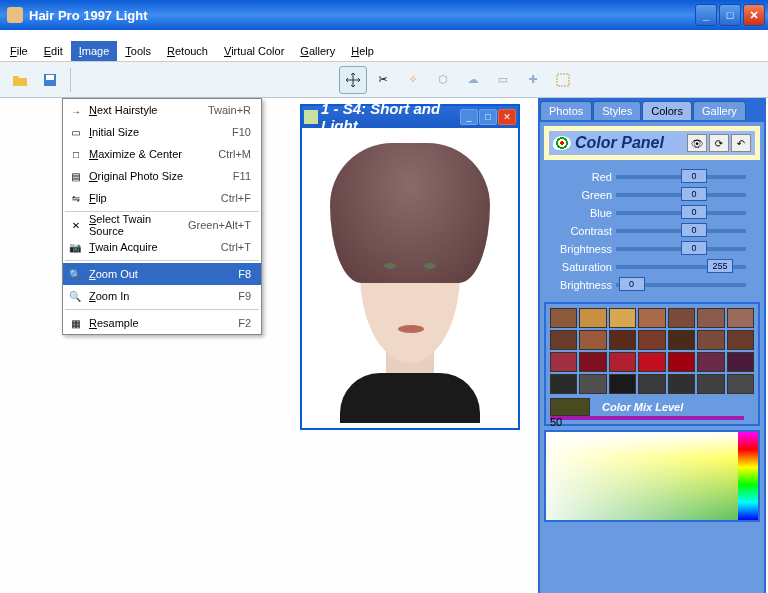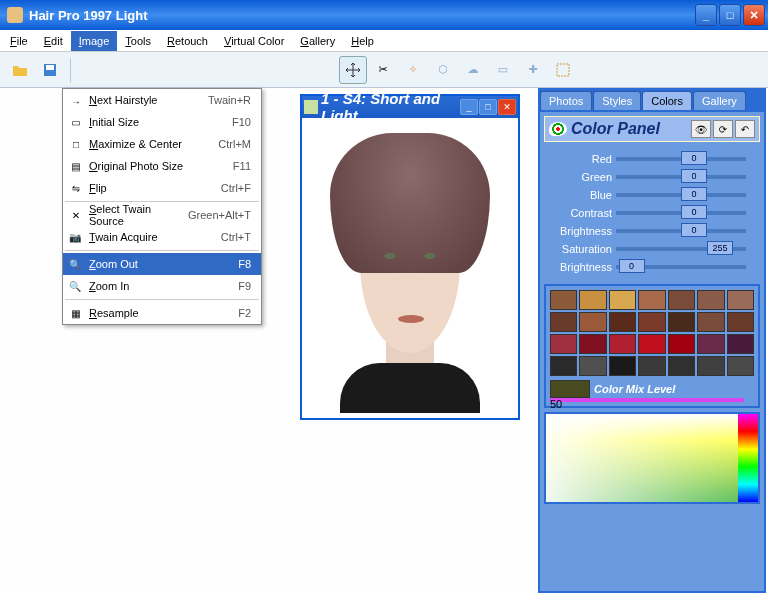--- a/index.html
+++ b/index.html
@@ -6,21 +6,21 @@
 body { width: 768px; height: 593px; background: #fff; overflow: hidden; }
 
 .titlebar { height: 30px; background: linear-gradient(to bottom, #0a5bd6, #3f8df0, #0a5bd6); display: flex; align-items: center; padding: 0 3px; color: #fff; }
 .titlebar .icon { width: 16px; height: 16px; margin: 0 4px; background: #e8c080; border-radius: 3px; }
 .titlebar .title { flex: 1; font-weight: bold; font-size: 13px; padding-left: 2px; }
 .win-btns { display: flex; gap: 2px; }
 .win-btn { width: 22px; height: 22px; border-radius: 3px; display: flex; align-items: center; justify-content: center; font-weight: bold; color: #fff; border: 1px solid #1a4aa8; }
 .win-min, .win-max { background: linear-gradient(#5a9ff0,#2a6bd0); }
 .win-close { background: linear-gradient(#f08060,#d03010); }
 
-.menubar { height: 22px; background: #fff; border-bottom: 1px solid #ccc; display: flex; align-items: center; padding-left: 2px; }
+.menubar { height: 32px; background: #fff; border-bottom: 1px solid #ccc; display: flex; align-items: flex-end; padding-left: 2px; }
 .menuitem { padding: 4px 8px; cursor: default; }
 .menuitem.active { background: #316ac5; color: #fff; }
 .menuitem u { text-decoration: underline; }
 
 .toolbar { height: 36px; background: #ecf3f9; border-bottom: 1px solid #b8c8d8; display: flex; align-items: center; padding: 0 6px; gap: 2px; }
 .toolbar .tbtn { width: 28px; height: 28px; display: flex; align-items: center; justify-content: center; border-radius: 3px; }
 .toolbar .sep { width: 1px; height: 24px; background: #b8c8d8; margin: 0 4px; }
 .tbtn.box { border: 1px solid #8aa; background: #e0eef8; }
 .toolbar-spacer { width: 260px; }
 
@@ -53,39 +53,39 @@
 .lips{position:absolute;top:192px;left:88px;width:26px;height:8px;background:#b86a5a;border-radius:50%;}
 
 
 .right-panel { position: absolute; right: 2px; top: 0; width: 228px; height: 100%; }
 .tabs { height: 22px; display: flex; background: #2a6bd6; align-items: flex-end; padding-left: 2px; gap: 1px; }
 .tab { padding: 3px 8px; background: #6a9ae0; color: #fff; border-radius: 3px 3px 0 0; border: 1px solid #2a5bb0; border-bottom: none; }
 .tab.active { background: #9abaf0; color: #000; }
 
 .panel-body { background: #6a9ae0; border: 2px solid #2a6bd6; height: calc(100% - 22px); padding: 4px; }
 
-.colorpanel-hdr { background: #9abaf0; border: 1px solid #fef9c3; padding: 3px 4px; display: flex; align-items: center; margin-bottom: 4px; }
+.colorpanel-hdr { background: #9abaf0; border: 5px solid #fef9c3; padding: 3px 4px; display: flex; align-items: center; margin-bottom: 4px; }
 .colorpanel-hdr .pal { width: 18px; height: 14px; background: radial-gradient(circle, #f00 2px, #fff 2px, #fff 4px, #0a0 4px, #0a0 6px, #fff 6px); border-radius: 50% 50% 50% 30%; margin-right: 4px; }
 .colorpanel-hdr .h { flex: 1; color: #10307a; font-weight: bold; font-size: 16px; font-style: italic; }
 .hdr-btns { display: flex; gap: 2px; }
 .hdr-btn { width: 20px; height: 18px; border: 1px solid #888; background: #f0f0f0; display:flex;align-items:center;justify-content:center;font-size:10px; }
 
 .sliders { background: #6a9ae0; padding: 4px 2px; }
 .srow { display: flex; align-items: center; height: 17px; margin-bottom: 1px; }
 .srow .slbl { width: 70px; text-align: right; color: #fff; padding-right: 4px; }
 .srow .strack { flex: 1; height: 4px; background: #4a7ac0; position: relative; margin-right: 12px; }
 .srow .sthumb { position: absolute; top: -6px; width: 26px; height: 14px; background: #9abaf0; border: 1px solid #2a5bb0; color: #003; font-size: 9px; display:flex;align-items:center;justify-content:center; }
 
 .swatch-panel { background: #6a9ae0; border: 2px solid #2a6bd6; margin-top: 4px; padding: 4px; }
 .swatch-grid { display: grid; grid-template-columns: repeat(7, 1fr); gap: 2px; }
 .sw { height: 20px; border: 1px solid #333; }
-.mix-row { display:flex; align-items:center; margin-top:4px; gap:4px; }
+.mix-row { display:flex; align-items:center; margin-top:4px; gap:12px; }
 .mix-sel { width:40px; height:18px; background:#4a4a20; border:1px solid #333; }
 .mix-lbl { color:#fff; font-style:italic; font-weight:bold; }
-.mix-track { flex:1; height:4px; background:#d946ef; position:relative; margin-right:10px; }
+.mix-track { flex:1; height:4px; background:#a21caf; position:relative; margin-right:10px; }
 
 .gradient-panel { margin-top:4px; border:2px solid #2a6bd6; height:92px; display:flex; }
 .grad-main { flex:1; background: linear-gradient(to bottom, #fff 0%, #ffff60 30%, #60c060 100%); position:relative; }
 .grad-main::after{content:'';position:absolute;inset:0;background:linear-gradient(to right, rgba(255,255,255,0.9), transparent);}
 .grad-hue { width:20px; background: linear-gradient(to bottom, #f0f, #f00, #ff0, #0f0, #0ff, #00f); }
 
 .icon-svg { width:16px; height:16px; }
 </style>
 </head>
 <body>

